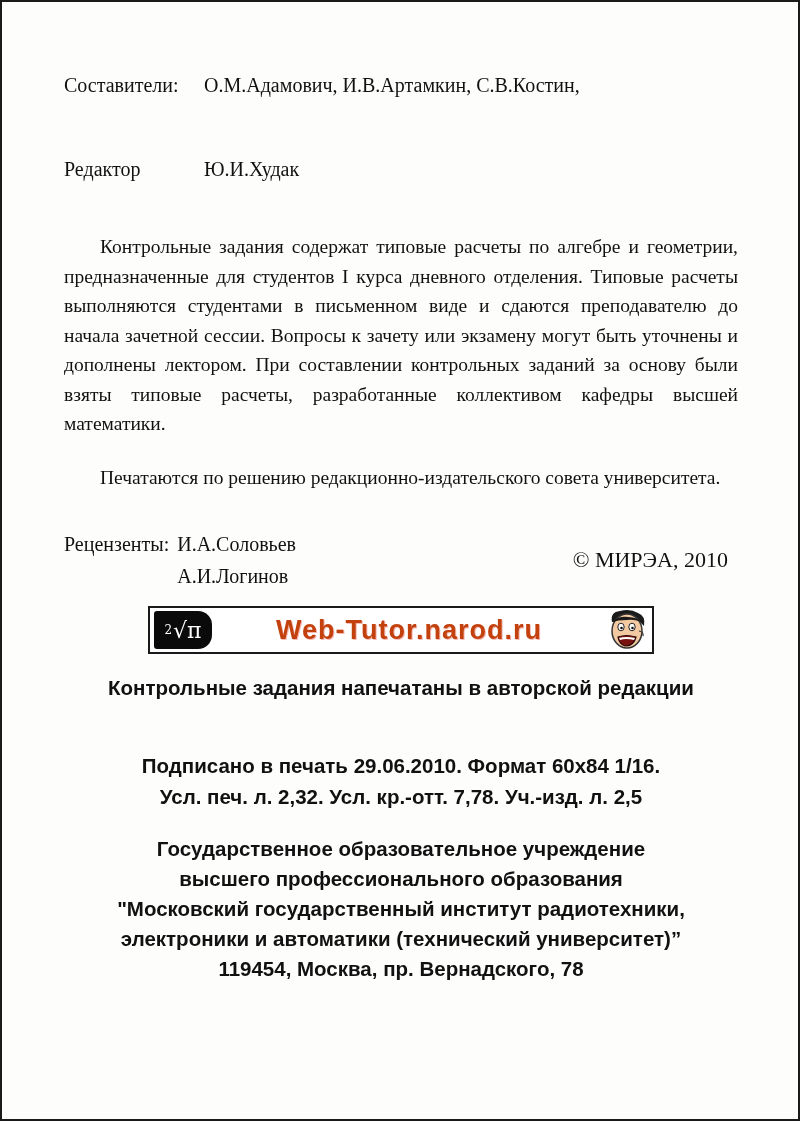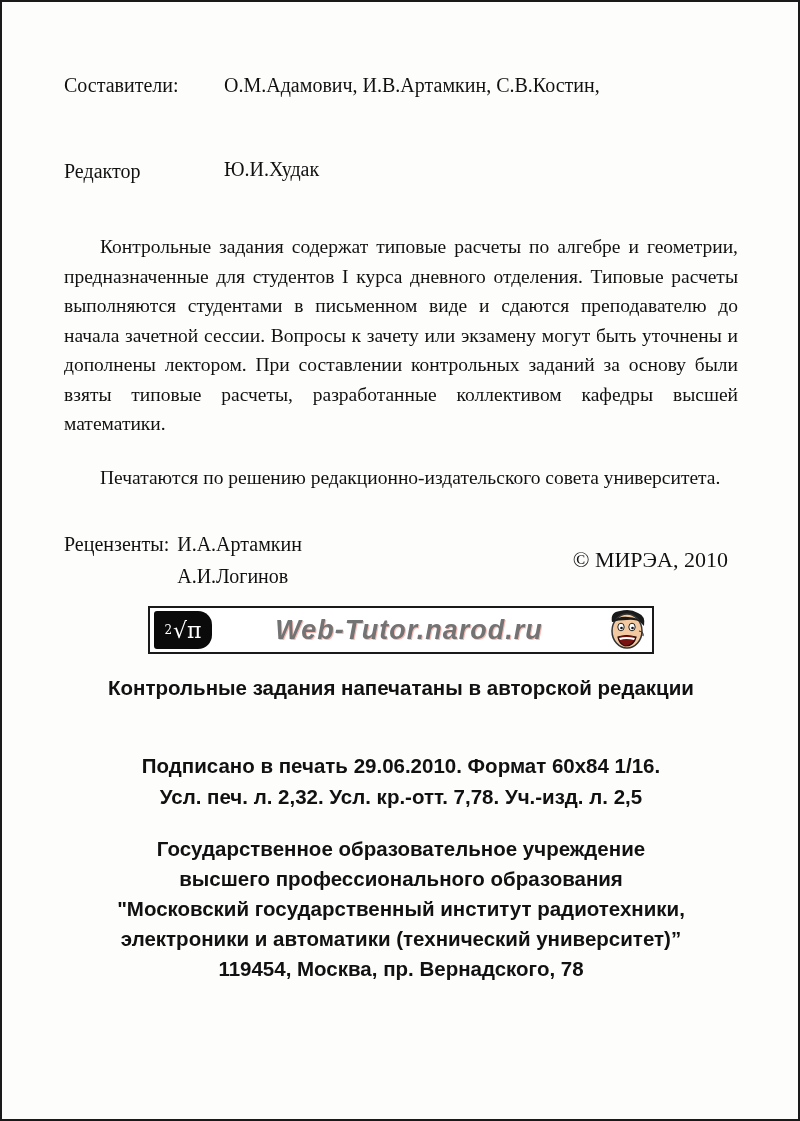--- a/index.html
+++ b/index.html
@@ -7,21 +7,21 @@
   .page{
     width:800px;height:1121px;
     background:#fdfdfc;
     border:2px solid #1a1a1a;
     font-family:"Liberation Serif", serif;
     color:#111;
     position:relative;
     overflow:hidden;
     padding:66px 60px 0 62px;
   }
-  .row{display:flex;align-items:flex-end;gap:20px;}
+  .row{display:flex;align-items:center;}
   .label-col{width:140px;flex:0 0 140px;font-size:20px;}
   .names-col{font-size:20px;line-height:34px;}
   .compilers .label-col{padding-top:0;}
   .compilers{font-size:20px;line-height:34px;}
   .editor{margin-top:50px;font-size:20px;line-height:30px;}
   .para{
     margin:0;
     font-size:19.5px;
     line-height:29.5px;
     text-align:justify;
@@ -110,33 +110,33 @@
     <div class="names-col">Ю.И.Худак</div>
   </div>
 
   <p class="para para1">Контрольные задания содержат типовые расчеты по алгебре и геометрии, предназначенные для студентов I курса дневного отделения. Типовые расчеты выполняются студентами в письменном виде и сдаются преподавателю до начала зачетной сессии. Вопросы к зачету или экзамену могут быть уточнены и дополнены лектором. При составлении контрольных заданий за основу были взяты типовые расчеты, разработанные коллективом кафедры высшей математики.</p>
   <p class="para para2">Печатаются по решению редакционно-издательского совета университета.</p>
 
   <div class="credits">
     <div class="reviewers">
       <div class="rev-label">Рецензенты:</div>
       <div>
-        <div>И.А.Артамкин</div>
+        <div>И.А.Соловьев</div>
         <div>А.И.Логинов</div>
       </div>
     </div>
     <div class="copyright">© МИРЭА, 2010</div>
   </div>
 
   <div class="banner">
     <div class="logo-box">
       <span class="exp">2</span>
         <span>√π</span>
     </div>
-    <div class="wm-text" style="color: #737373; font-style: italic;">Web-Tutor.narod.ru</div>
+    <div class="wm-text" style="color: #c2410c;">Web-Tutor.narod.ru</div>
     <svg class="face" viewBox="0 0 42 44" xmlns="http://www.w3.org/2000/svg">
       <path d="M6 14 Q4 4 14 3 Q24 0 32 5 Q40 8 38 18 L34 14 Q22 8 12 13 Z" fill="#1a1a1a"></path>
       <ellipse cx="21" cy="23" rx="15" ry="17" fill="#f2c9a0" stroke="#333" stroke-width="1.5"></ellipse>
       <path d="M6 14 Q12 8 22 9 Q32 9 36 15 Q30 11 21 12 Q12 12 6 14 Z" fill="#1a1a1a"></path>
       <ellipse cx="15" cy="19" rx="3.2" ry="3.8" fill="#fff" stroke="#222" stroke-width="1"></ellipse>
       <ellipse cx="26" cy="19" rx="3.2" ry="3.8" fill="#fff" stroke="#222" stroke-width="1"></ellipse>
       <circle cx="15.5" cy="20" r="1.3" fill="#111"></circle>
       <circle cx="26.5" cy="20" r="1.3" fill="#111"></circle>
       <path d="M12 29 Q20 26 30 29 Q28 38 19 38 Q13 36 12 29 Z" fill="#7a1210" stroke="#2a0806" stroke-width="1.2"></path>
       <path d="M13 30 Q20 28 29 30 L28 32 Q20 30 14 32 Z" fill="#fff"></path>

